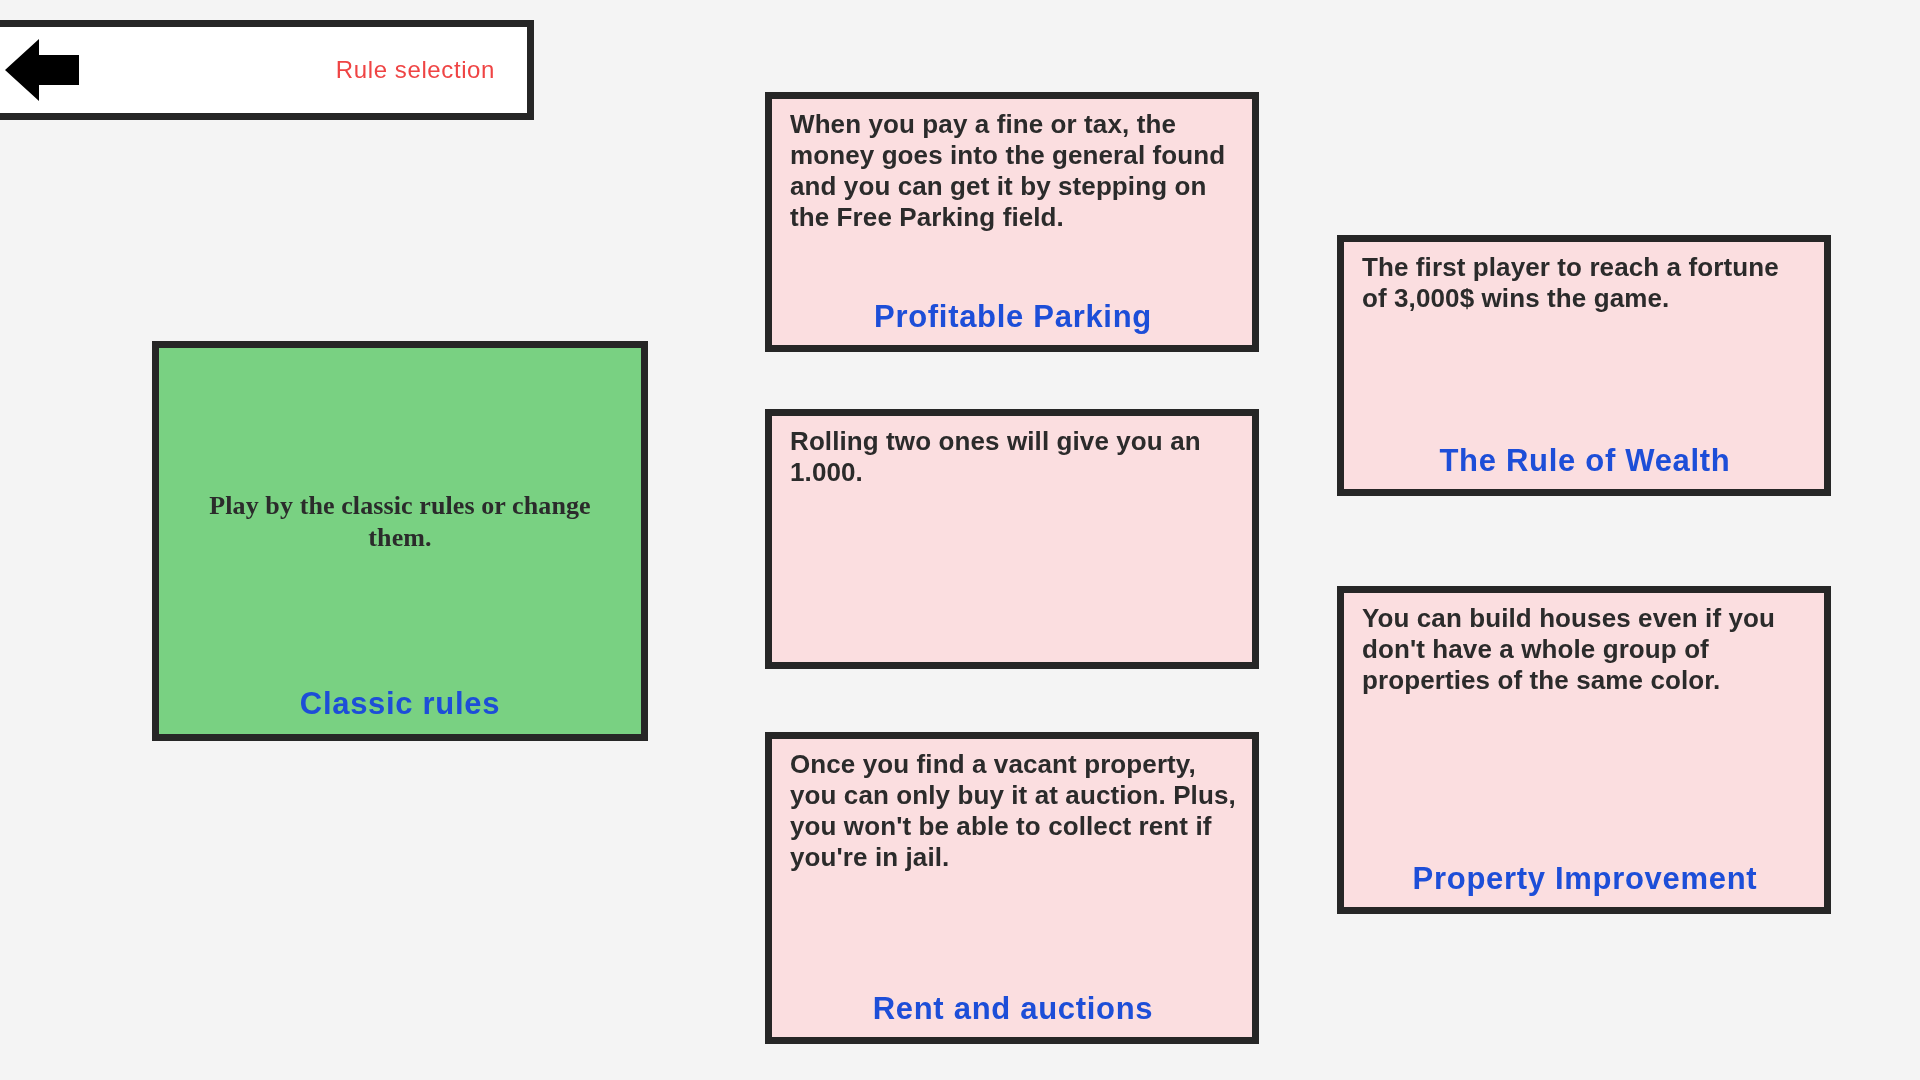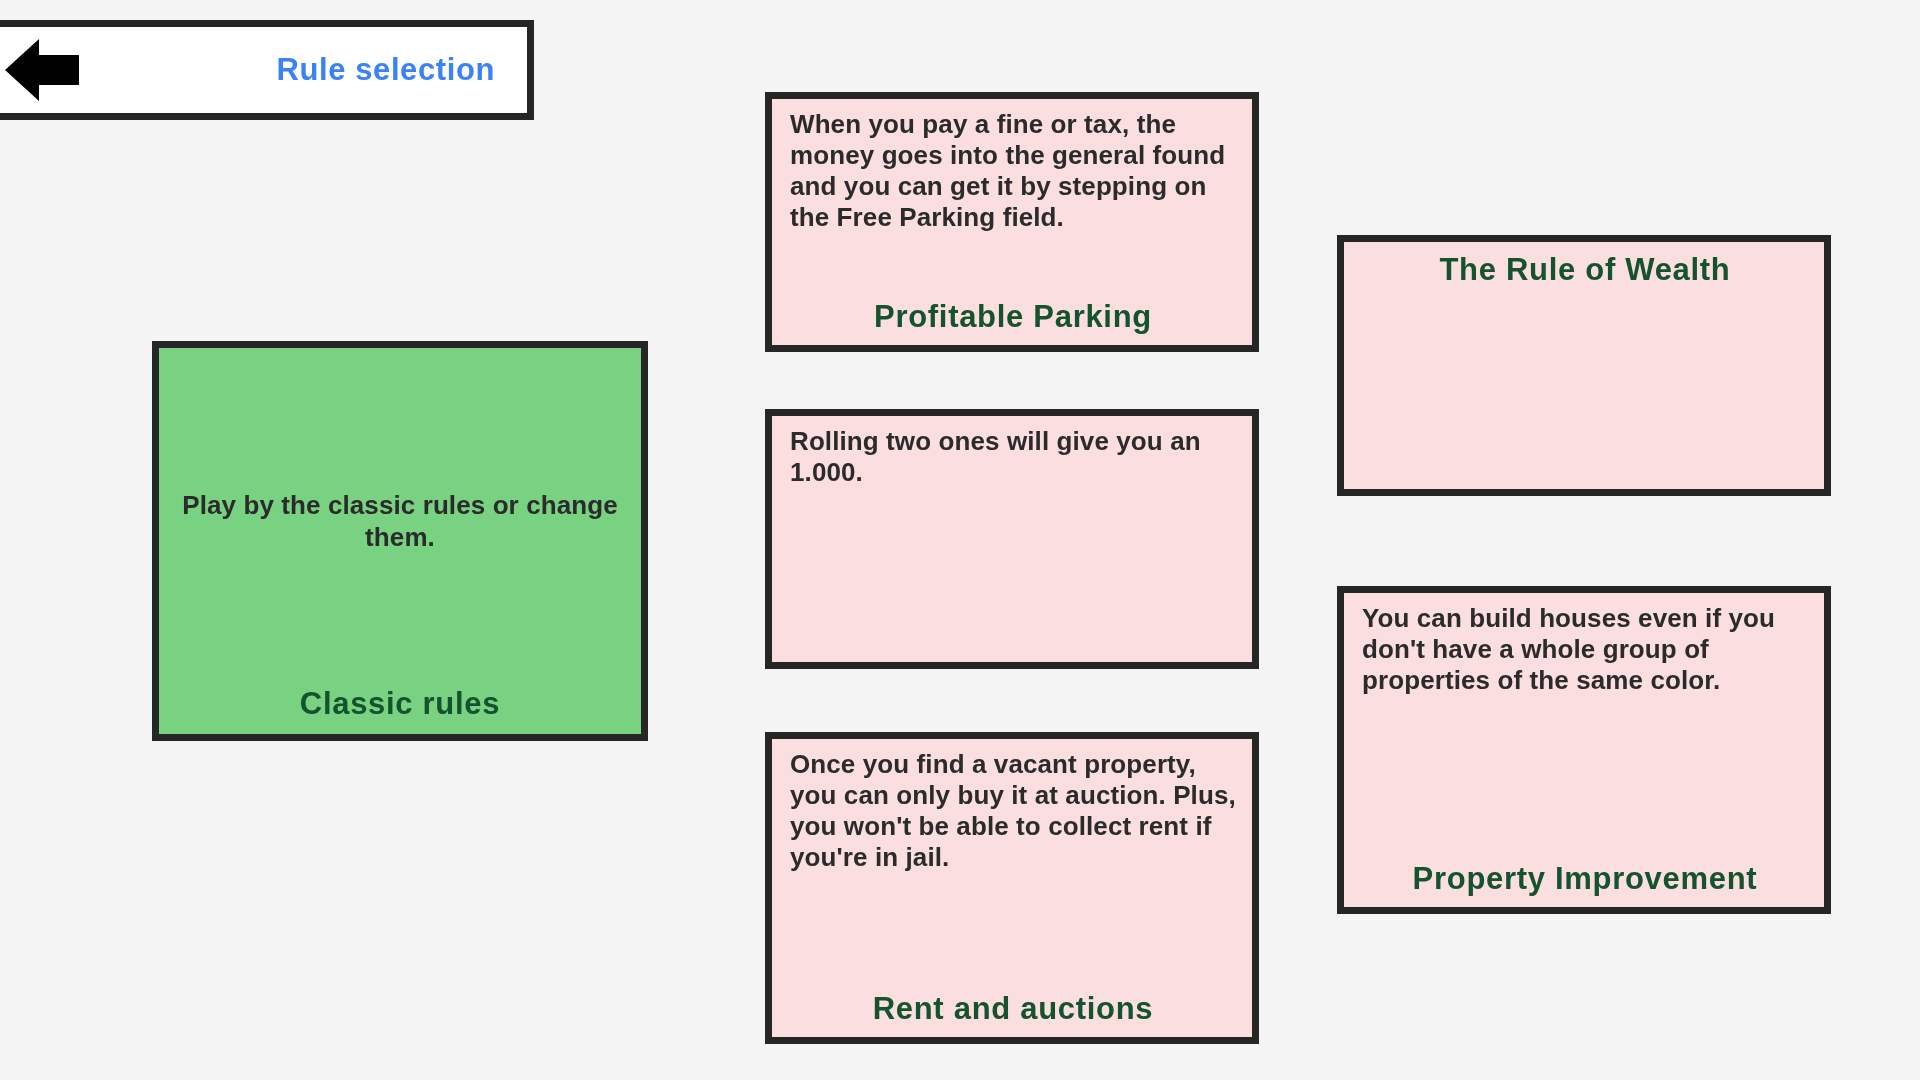--- a/index.html
+++ b/index.html
@@ -35,24 +35,24 @@
   .back-arrow {
     width: 78px;
     height: 66px;
     flex: 0 0 auto;
     display: block;
   }
 
   .header-title {
     flex: 1 1 auto;
     text-align: right;
-    font-size: 31px;
-    font-weight: bold;
+    font-size: 24px;
+    font-weight: normal;
     letter-spacing: 0.6px;
-    color: #3b82f6;
+    color: #ef4444;
     white-space: nowrap;
     padding-right: 18px;
   }
 
   
   .card {
     position: absolute;
     border: 7px solid #262626;
     display: flex;
     flex-direction: column;
@@ -65,40 +65,41 @@
     line-height: 1.19;
     letter-spacing: 0.1px;
     color: #2b2b2b;
     flex: 1 1 auto;
   }
 
   .card-title {
     font-size: 31px;
     font-weight: bold;
     letter-spacing: 0.7px;
-    color: #14532d;
+    color: #1d4ed8;
     text-align: center;
     padding-bottom: 2px;
   }
 
   
   .card-classic {
     left: 152px;
     top: 341px;
     width: 496px;
     height: 400px;
     background: #79d182;
     justify-content: center;
     padding: 10px 22px 10px 22px;
   }
   .card-classic .card-body {
     flex: 0 0 auto;
     text-align: center;
     font-size: 26px;
     line-height: 1.22;
+    font-family: Liberation Serif, serif;
   }
   .card-classic .card-spacer { flex: 1 1 auto; }
 
   
   .card-pink { background: #fbdee0; }
 
   .card-parking {
     left: 765px;
     top: 92px;
     width: 494px;
@@ -157,19 +158,20 @@
 <div class="card card-pink card-snake">
   <div class="card-body">Rolling two ones will give you an 1.000.</div>
 </div>
 
 <div class="card card-pink card-rent">
   <div class="card-body">Once you find a vacant property, you can only buy it at auction. Plus, you won't be able to collect rent if you're in jail.</div>
   <div class="card-title">Rent and auctions</div>
 </div>
 
 <div class="card card-pink card-wealth">
+  <div class="card-body">The first player to reach a fortune of 3,000$ wins the game.</div>
   <div class="card-title">The Rule of Wealth</div>
 </div>
 
 <div class="card card-pink card-property">
   <div class="card-body">You can build houses even if you don't have a whole group of properties of the same color.</div>
   <div class="card-title">Property Improvement</div>
 </div>
 
 </body></html>

